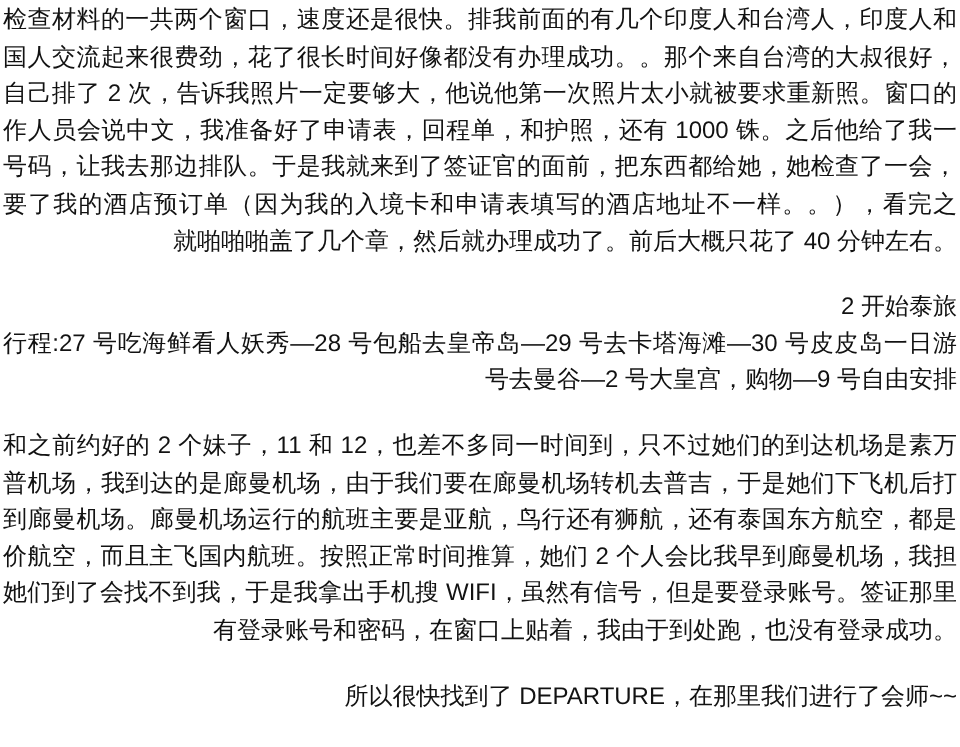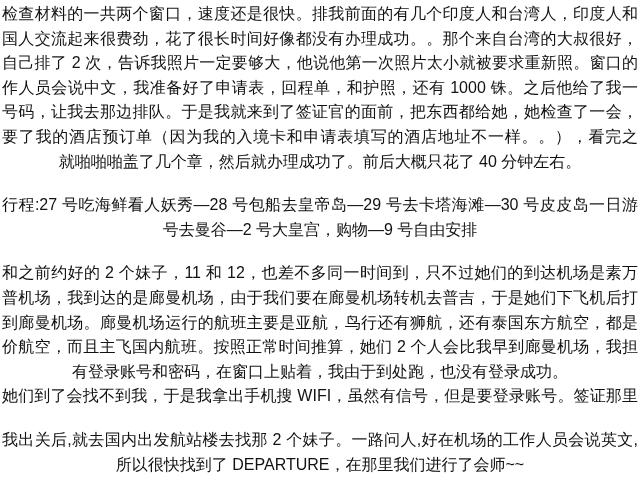--- a/index.html
+++ b/index.html
@@ -19,21 +19,21 @@
     color: #121212;
     font-family: "Liberation Sans", "DejaVu Sans", sans-serif;
     font-size: 16px;
   }
   .block { margin: 0; padding: 0; }
   .line {
     height: 24.6px;
     line-height: 24.6px;
     white-space: nowrap;
     overflow: hidden;
-    text-align: center;
+    text-align: right;
     letter-spacing: 0;
   }
   
   .line.fill {
     white-space: normal;
     text-align: justify;
     text-align-last: justify;
     -moz-text-align-last: justify;
   }
   .block.spacer { height: 19px; }
@@ -47,32 +47,34 @@
       <div class="block paragraph">
         <div class="line fill">检查材料的一共两个窗口，速度还是很快。排我前面的有几个印度人和台湾人，印度人和泰</div>
         <div class="line fill">国人交流起来很费劲，花了很长时间好像都没有办理成功。。那个来自台湾的大叔很好，他</div>
         <div class="line fill">自己排了 2 次，告诉我照片一定要够大，他说他第一次照片太小就被要求重新照。窗口的工</div>
         <div class="line fill">作人员会说中文，我准备好了申请表，回程单，和护照，还有 1000 铢。之后他给了我一个</div>
         <div class="line fill">号码，让我去那边排队。于是我就来到了签证官的面前，把东西都给她，她检查了一会，还</div>
         <div class="line fill">要了我的酒店预订单（因为我的入境卡和申请表填写的酒店地址不一样。。），看完之后，</div>
         <div class="line">就啪啪啪盖了几个章，然后就办理成功了。前后大概只花了 40 分钟左右。</div>
       </div>
       <div class="block spacer"></div>
+      <div class="block heading">
+        <div class="line">2 开始泰旅</div>
+      </div>
       <div class="block paragraph">
         <div class="line fill">行程:27 号吃海鲜看人妖秀—28 号包船去皇帝岛—29 号去卡塔海滩—30 号皮皮岛一日游—1</div>
         <div class="line">号去曼谷—2 号大皇宫，购物—9 号自由安排</div>
       </div>
       <div class="block spacer"></div>
       <div class="block paragraph">
         <div class="line fill">和之前约好的 2 个妹子，11 和 12，也差不多同一时间到，只不过她们的到达机场是素万那</div>
         <div class="line fill">普机场，我到达的是廊曼机场，由于我们要在廊曼机场转机去普吉，于是她们下飞机后打车</div>
         <div class="line fill">到廊曼机场。廊曼机场运行的航班主要是亚航，鸟行还有狮航，还有泰国东方航空，都是廉</div>
         <div class="line fill">价航空，而且主飞国内航班。按照正常时间推算，她们 2 个人会比我早到廊曼机场，我担心</div>
+        <div class="line fill">她们到了会找不到我，于是我拿出手机搜 WIFI，虽然有信号，但是要登录账号。签证那里</div>
         <div class="line">有登录账号和密码，在窗口上贴着，我由于到处跑，也没有登录成功。</div>
-        <div class="line fill">她们到了会找不到我，于是我拿出手机搜 WIFI，虽然有信号，但是要登录账号。签证那里</div>
       </div>
       <div class="block spacer"></div>
       <div class="block paragraph">
-        <div class="line fill">我出关后,就去国内出发航站楼去找那 2 个妹子。一路问人,好在机场的工作人员会说英文,</div>
         <div class="line">所以很快找到了 DEPARTURE，在那里我们进行了会师~~</div>
       </div>
     </div>
 </main>
 
 </body></html>

